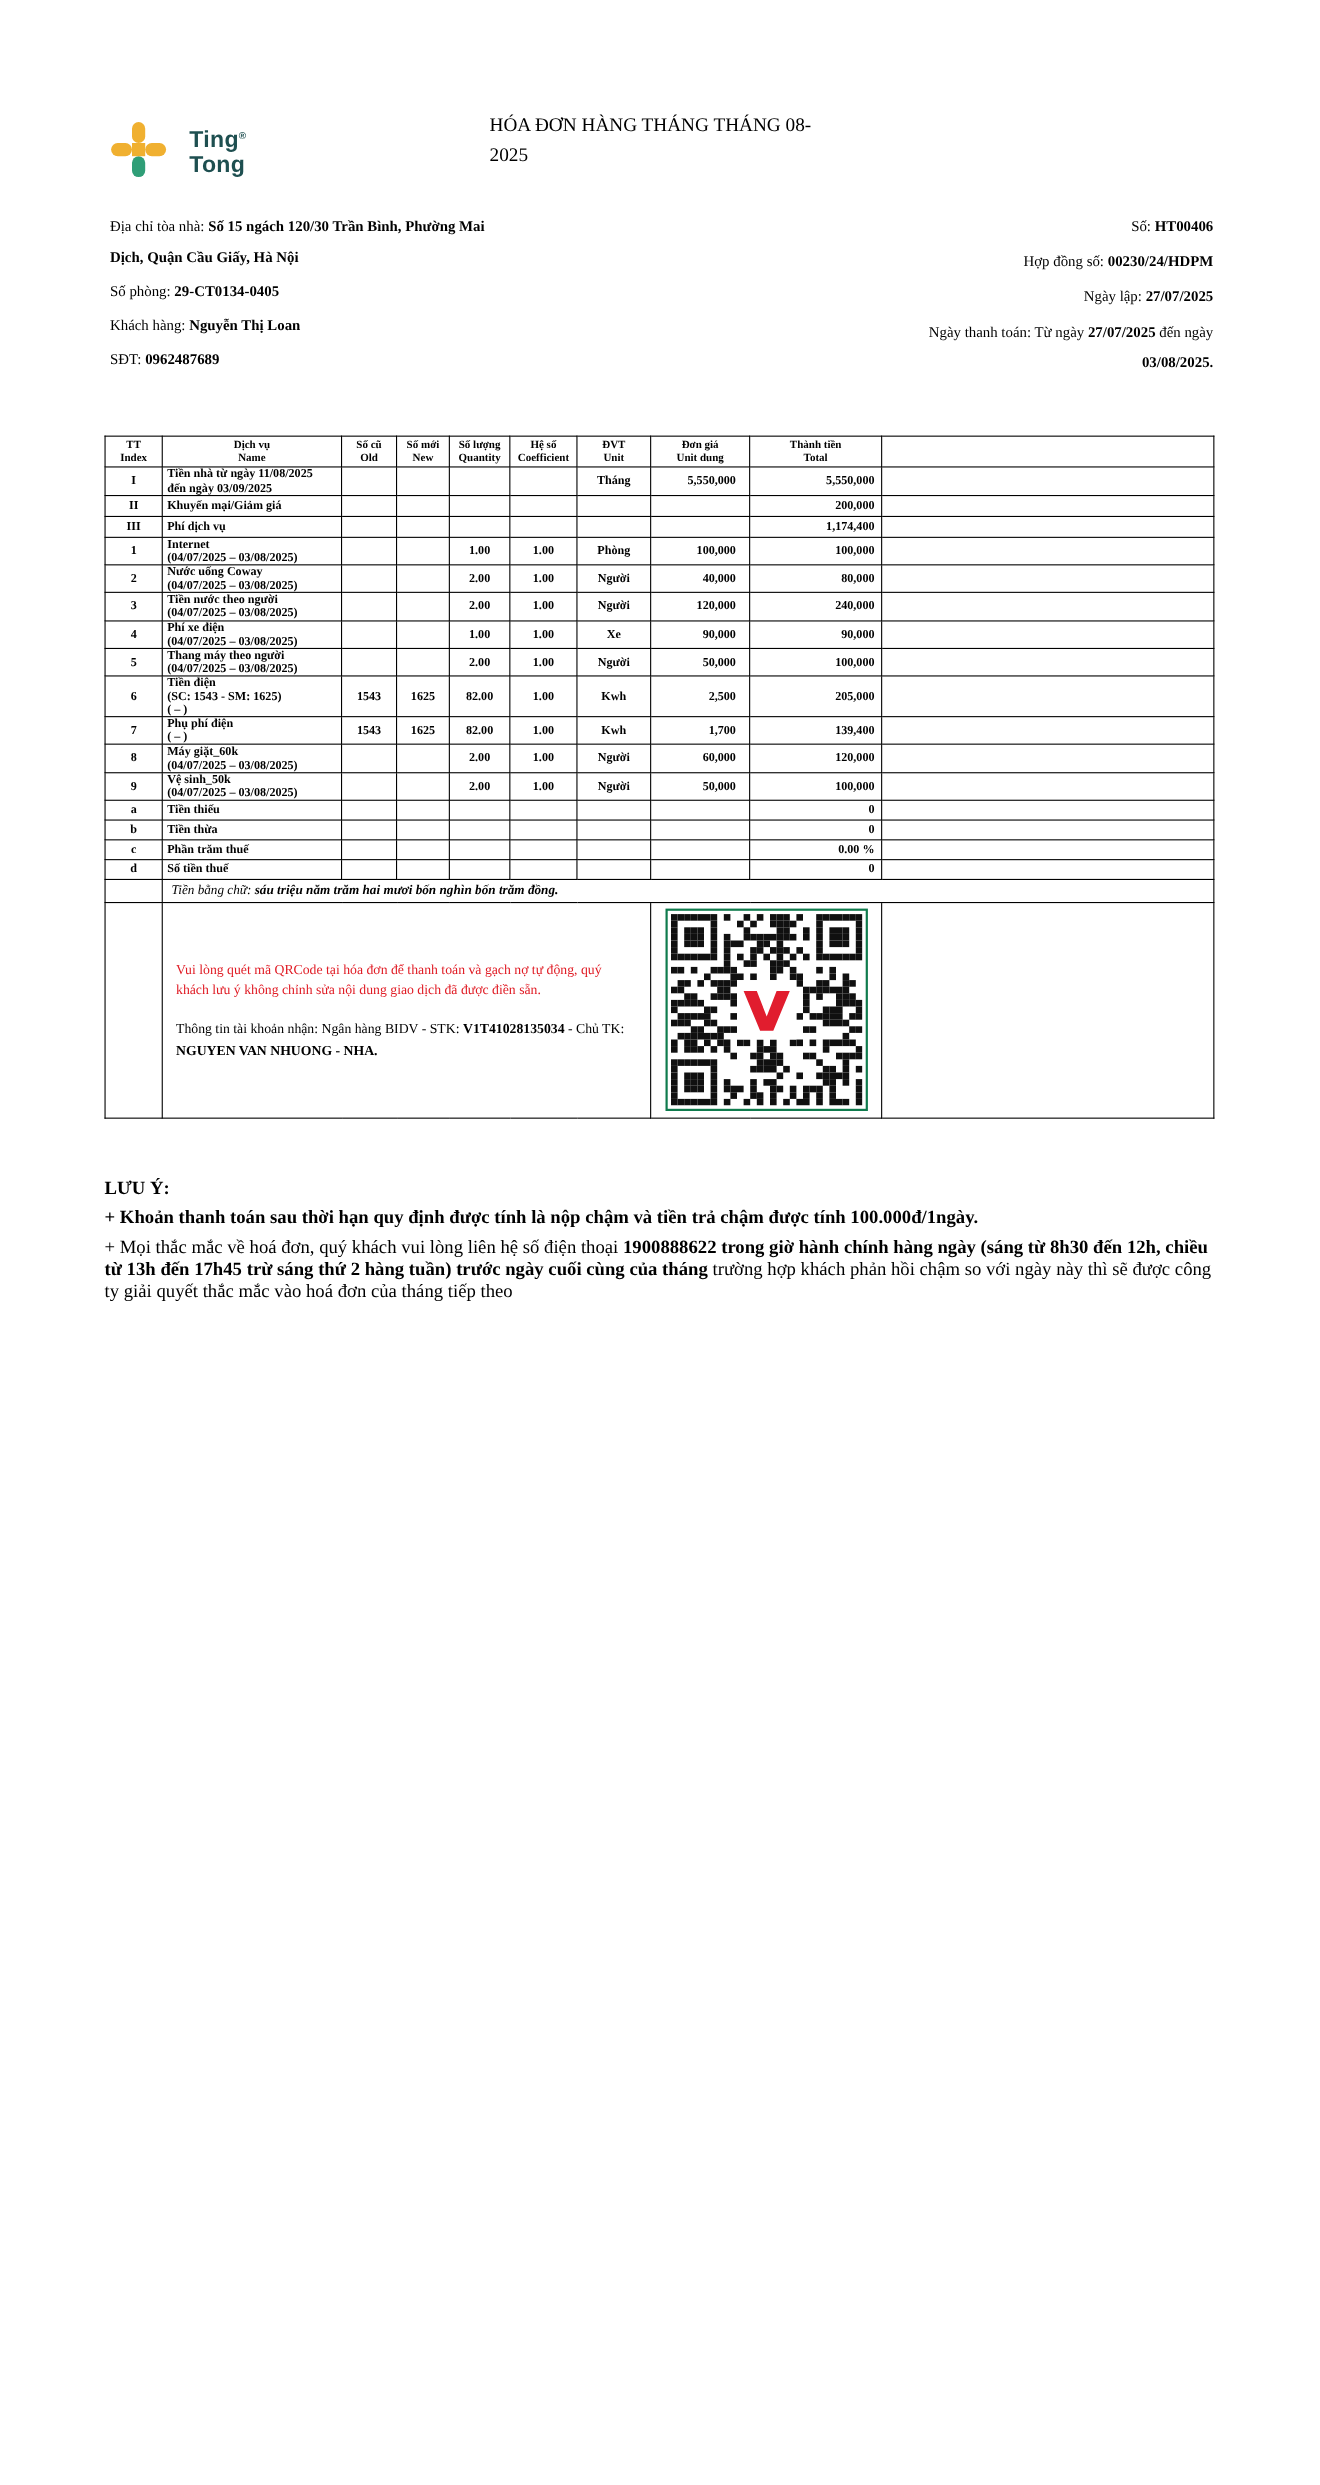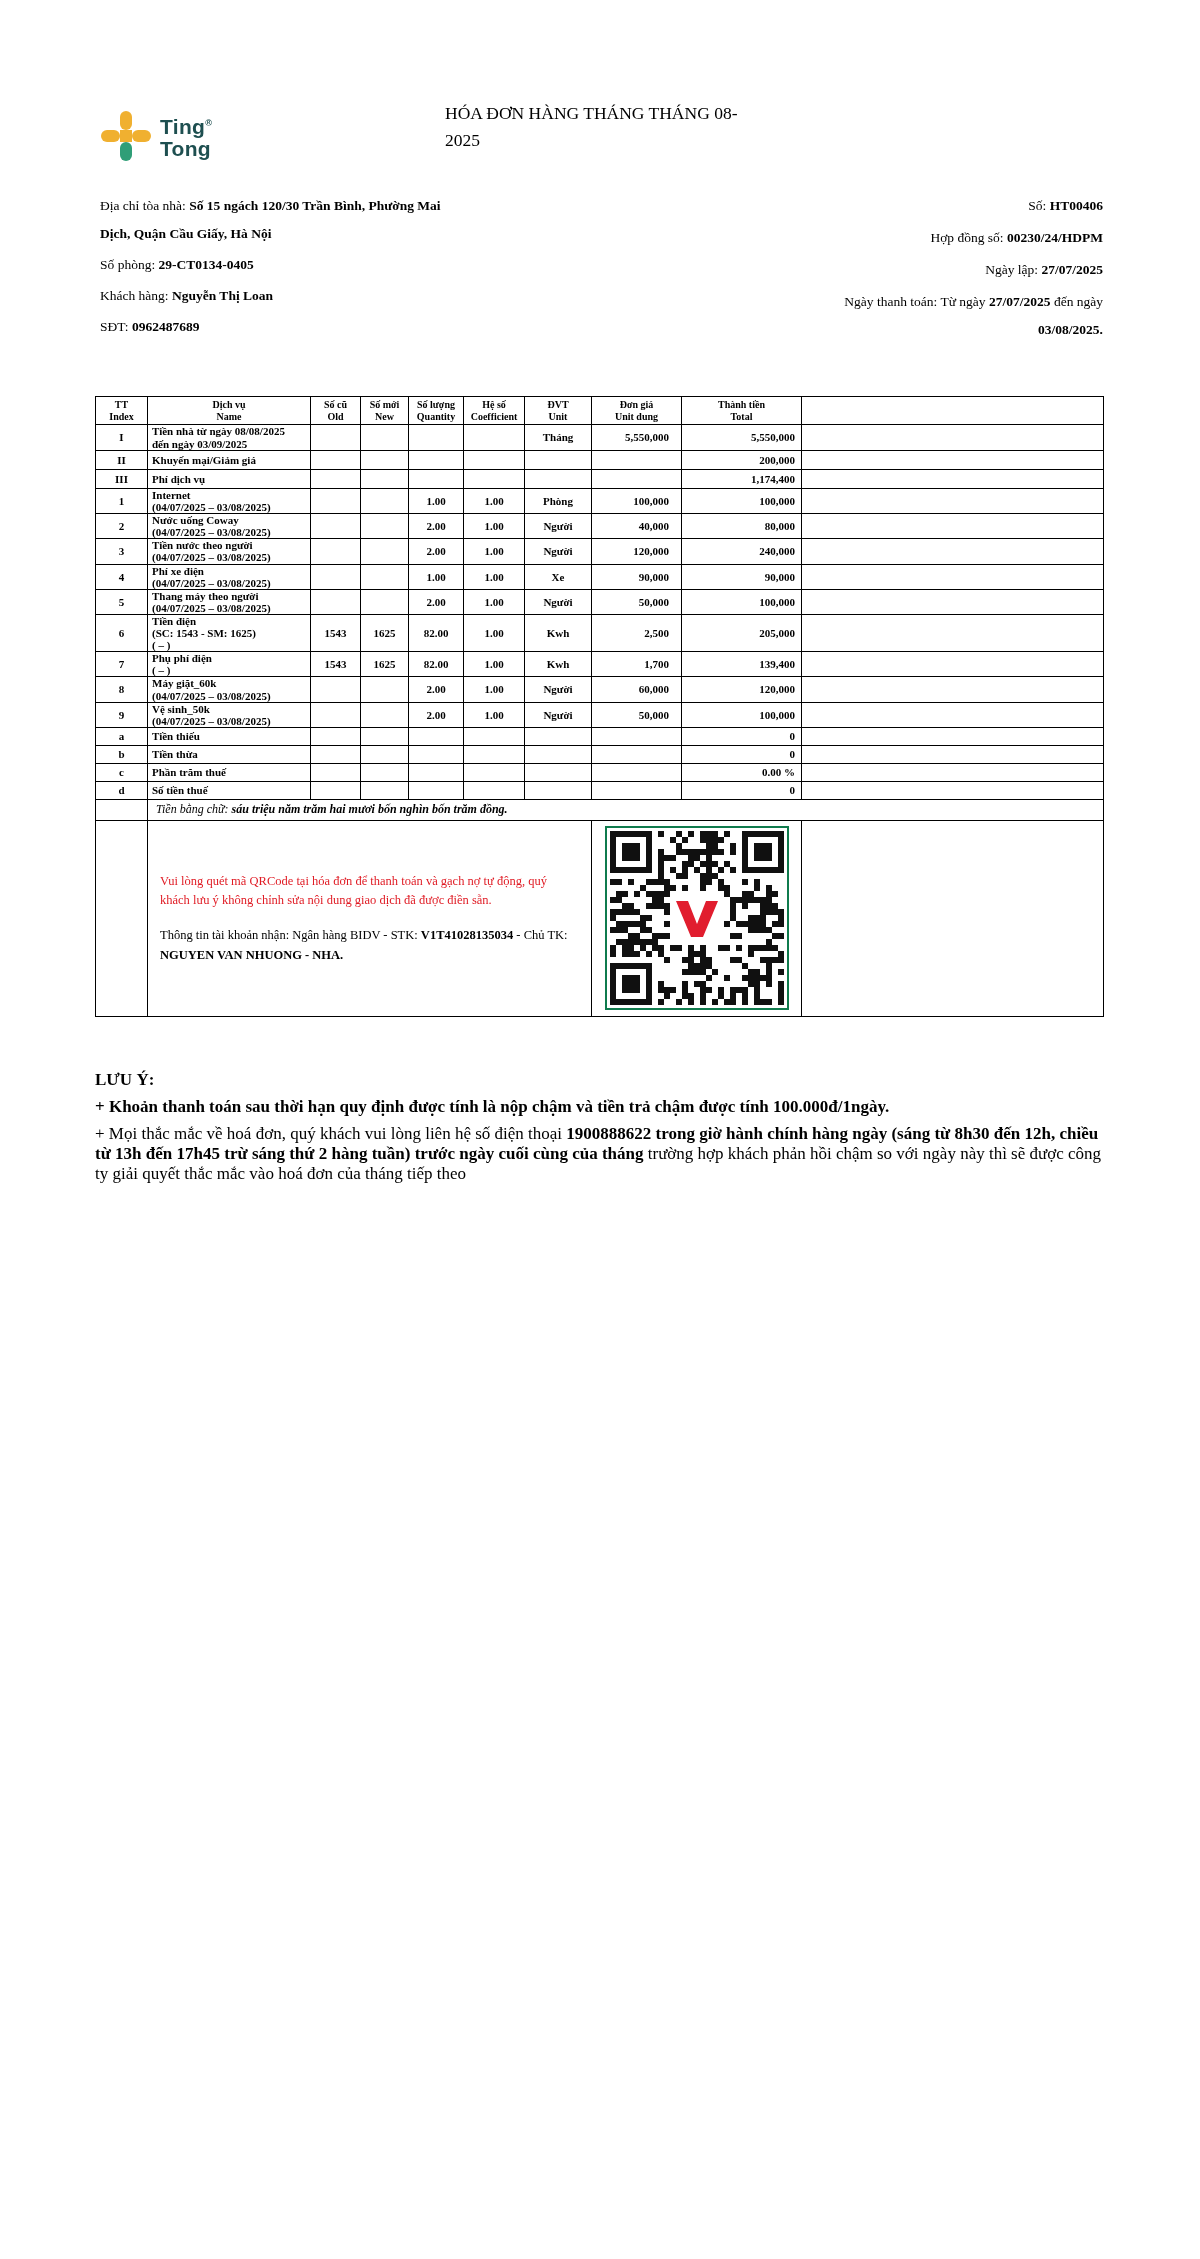--- a/index.html
+++ b/index.html
@@ -8,21 +8,21 @@
     background: #ffffff;
     color: #000;
     font-family: "Liberation Serif", "DejaVu Serif", serif;
     position: relative;
     overflow: hidden;
   }
   p { margin: 0; }
   b { font-weight: bold; }
 
   
-  .logo { position: absolute; top: 110px; left: 100px; display: flex; align-items: center; gap: 8px; }
+  .logo { position: absolute; top: 110px; left: 100px; display: flex; align-items: center; gap: 20px; }
   .logo-text {
     font-family: "Liberation Sans", "DejaVu Sans", sans-serif;
     font-weight: bold; color: #1e4f50; font-size: 21px; line-height: 22px; letter-spacing: .3px;
   }
   .reg { font-size: 9px; vertical-align: super; }
   .title {
     position: absolute; top: 100px; left: 445px; width: 560px;
     text-align: left; font-weight: normal; font-size: 17.5px; line-height: 27px;
   }
 
@@ -159,21 +159,21 @@
           <div>Thành tiền</div>
           <div>Total</div>
         </th>
         <th></th>
       </tr>
     </thead>
   <tbody>
     <tr style="height: 26px;">
         <td class="c-index">I</td>
         <td class="c-name">
-          <div>Tiền nhà từ ngày 08/08/2025</div>
+          <div>Tiền nhà từ ngày 11/08/2025</div>
           <div>đến ngày 03/09/2025</div>
         </td>
         <td class="c-center"></td>
         <td class="c-center"></td>
         <td class="c-center"></td>
         <td class="c-center"></td>
         <td class="c-center">Tháng</td>
         <td class="c-price">5,550,000</td>
         <td class="c-total">5,550,000</td>
         <td></td>

